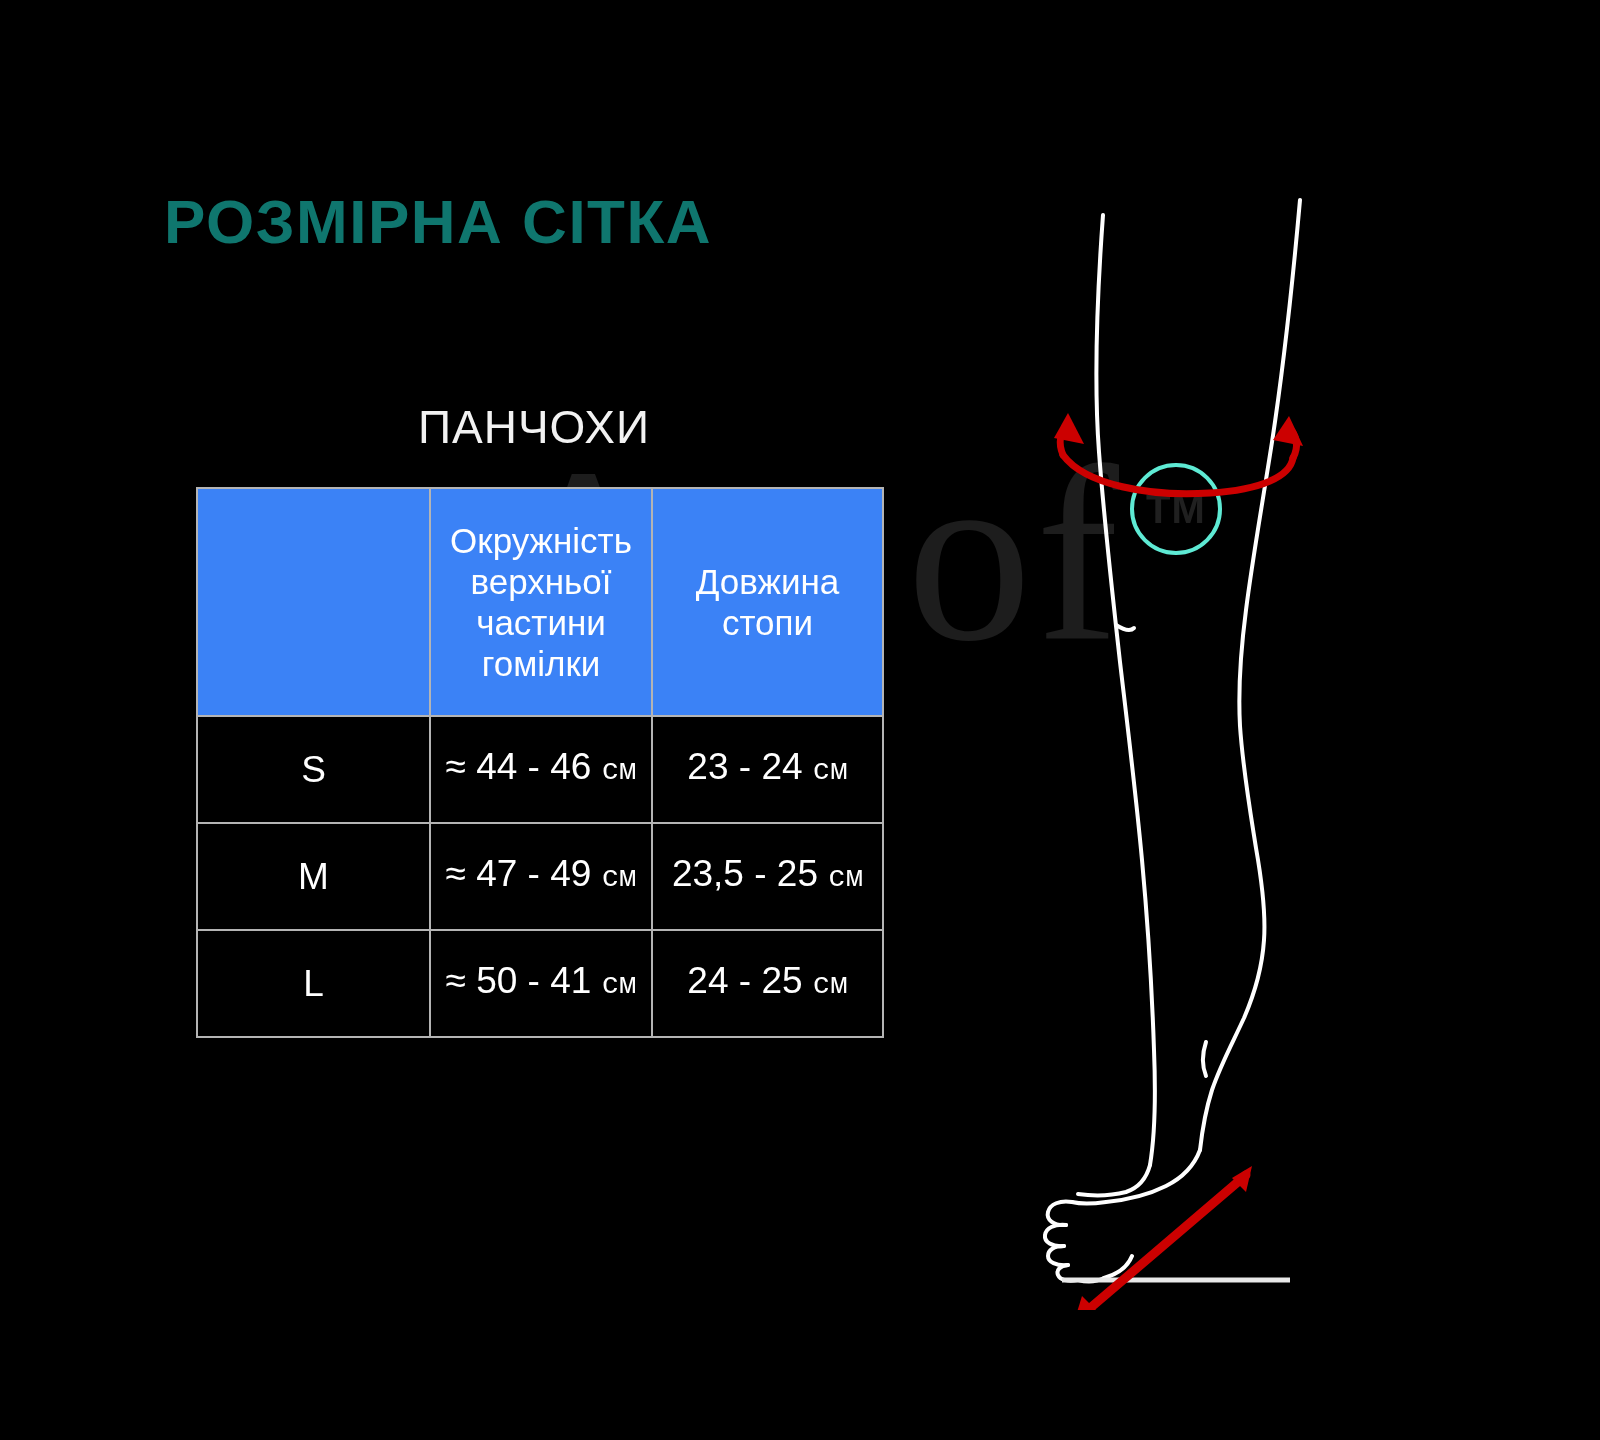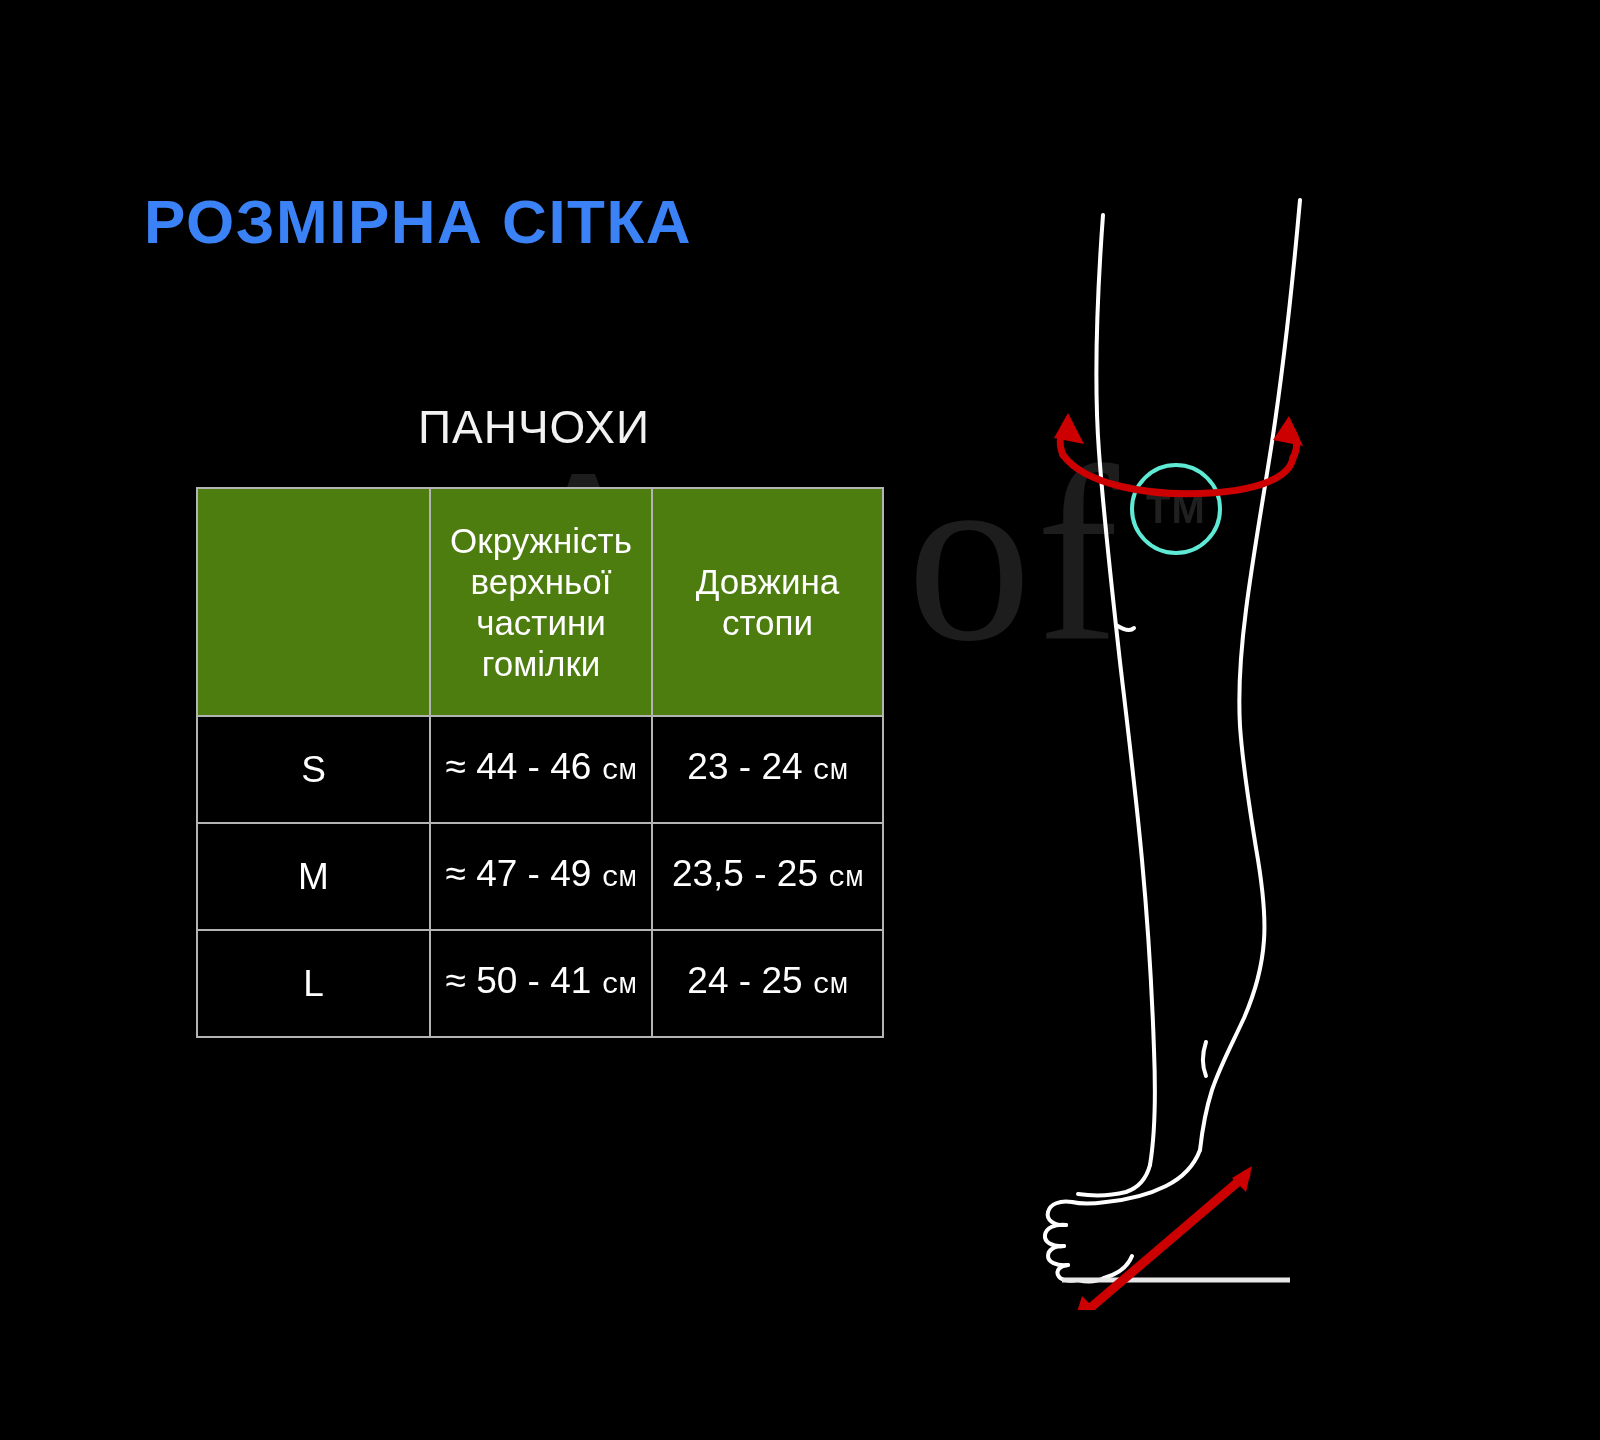--- a/index.html
+++ b/index.html
@@ -59,26 +59,26 @@
     font-size: 40px;
     font-weight: bold;
     text-align: center;
     line-height: 84px;
     letter-spacing: 1px;
   }
 
   
   #title {
     position: absolute;
-    left: 144px;
+    left: 164px;
     top: 186px;
     font-size: 62px;
     font-weight: bold;
     letter-spacing: 1.5px;
-    color: #3b82f6;
+    color: #0f766e;
     z-index: 5;
     white-space: nowrap;
   }
 
   
   #section-caption {
     position: absolute;
     left: 418px;
     top: 400px;
     font-size: 46px;
@@ -101,21 +101,21 @@
   }
   #size-table td, #size-table th {
     border: 2px solid #b4b4b4;
     text-align: center;
     vertical-align: middle;
     color: #ffffff;
     font-weight: 400;
     padding: 0;
   }
   #size-table thead th {
-    background: #4d7c0f;
+    background: #3b82f6;
     height: 218px;
     font-size: 35px;
     line-height: 41px;
     padding: 4px 8px;
   }
   #size-table tbody td {
     background: transparent;
     height: 105px;
     font-size: 37px;
     line-height: 42px;

